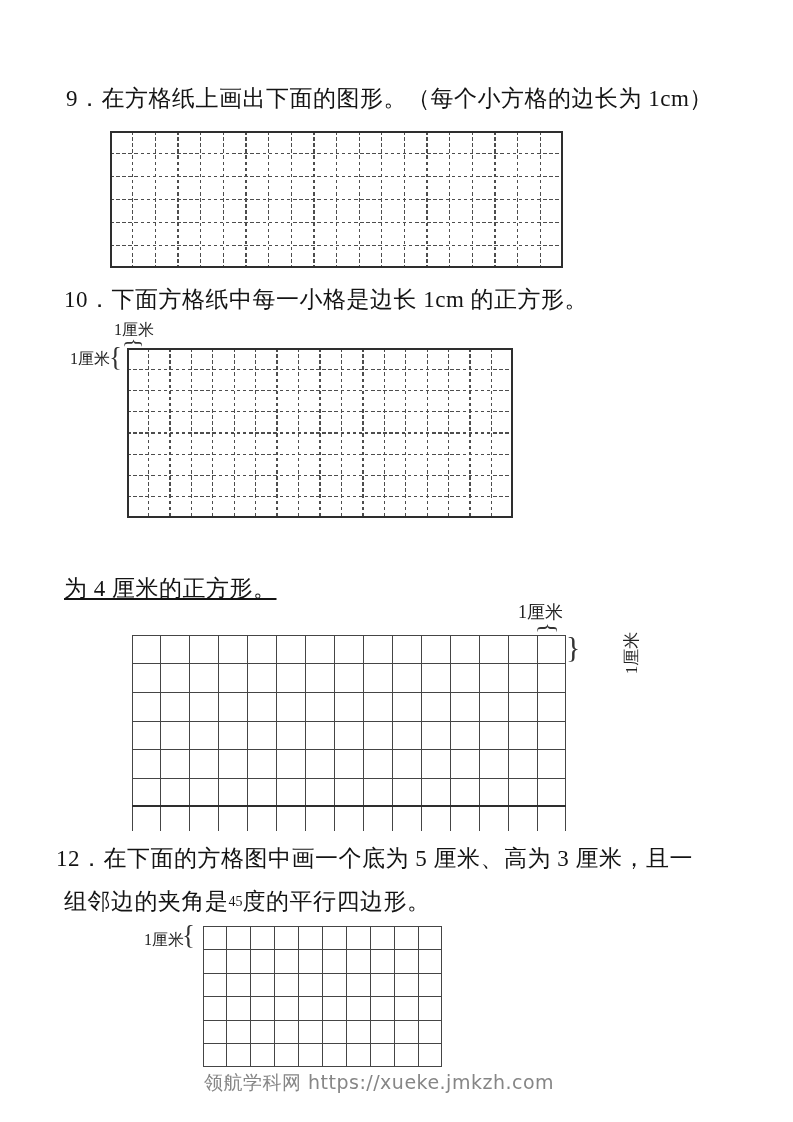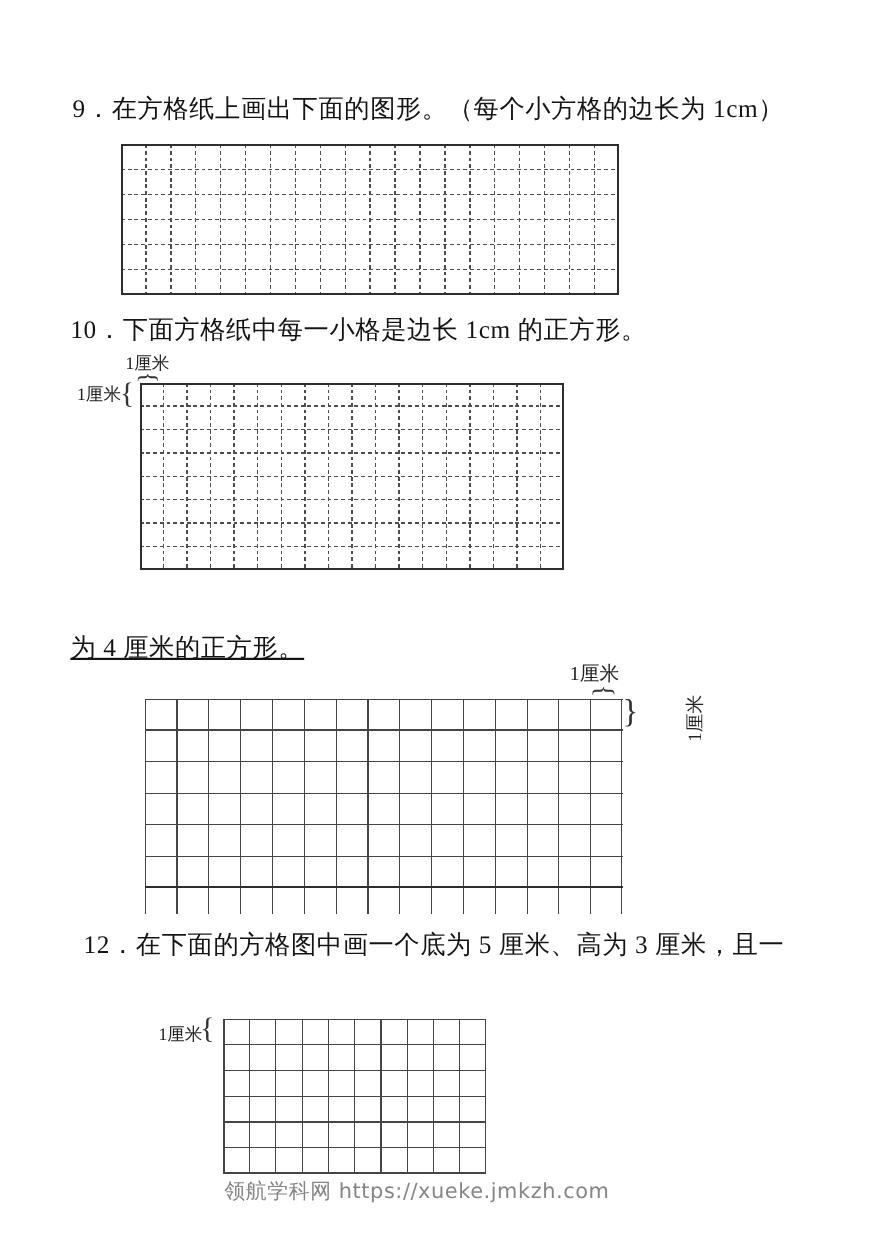--- a/index.html
+++ b/index.html
@@ -15,21 +15,21 @@
     position:absolute;
     font-size:23px;
     letter-spacing:0.5px;
     white-space:nowrap;
     color:#141414;
   }
   .q9{left:66px;top:83px;}
   .q10{left:64px;top:284px;}
   .q11-l1{left:64px;top:528px;}
   .q11-l2{left:64px;top:573px;text-decoration:underline;}
-  .q12-l1{left:76px;top:843px;text-align:center;}
+  .q12-l1{left:56px;top:843px;text-align:center;}
   .q12-l2{left:64px;top:886px;}
   .angle-sm{font-size:14px;vertical-align:3px;letter-spacing:0;}
   .grid-box{position:absolute;}
   .grid-box svg{position:absolute;left:0;top:0;overflow:visible;}
   .grid9{left:110px;top:131px;width:453px;height:137px;}
   .grid10{left:127px;top:348px;width:386px;height:170px;}
   .grid11{left:132px;top:635px;width:434px;height:172px;}
   .grid12{left:203px;top:926px;width:239px;height:141px;}
   .cm-label{
     position:absolute;
@@ -174,20 +174,23 @@
         <line x1="0" y1="28.666666666666668" x2="434" y2="28.666666666666668" stroke="#454545" stroke-width="1"></line>
         <line x1="0" y1="57.333333333333336" x2="434" y2="57.333333333333336" stroke="#454545" stroke-width="1"></line>
         <line x1="0" y1="86" x2="434" y2="86" stroke="#454545" stroke-width="1"></line>
         <line x1="0" y1="114.66666666666667" x2="434" y2="114.66666666666667" stroke="#454545" stroke-width="1"></line>
         <line x1="0" y1="143.33333333333334" x2="434" y2="143.33333333333334" stroke="#454545" stroke-width="1"></line>
         <line x1="0" y1="171.4" x2="434" y2="171.4" stroke="#2e2e2e" stroke-width="2"></line>
       </svg>
     </div>
 
   <div class="qtext q12-l1">12．在下面的方格图中画一个底为 5 厘米、高为 3 厘米，且一</div>
+  <div class="qtext q12-l2">
+    <span>组邻边的夹角是</span><span class="angle-sm">45</span><span>度的平行四边形。</span>
+  </div>
   <span class="cm-label lbl-g12-left">1厘米</span>
   <span class="brace br-g12-left">{</span>
   <div class="grid-box grid12">
       <svg width="239" height="141" shape-rendering="crispEdges">
         <line x1="0.6" y1="0" x2="0.6" y2="141" stroke="#454545" stroke-width="1"></line>
         <line x1="23.9" y1="0" x2="23.9" y2="141" stroke="#454545" stroke-width="1"></line>
         <line x1="47.8" y1="0" x2="47.8" y2="141" stroke="#454545" stroke-width="1"></line>
         <line x1="71.7" y1="0" x2="71.7" y2="141" stroke="#454545" stroke-width="1"></line>
         <line x1="95.6" y1="0" x2="95.6" y2="141" stroke="#454545" stroke-width="1"></line>
         <line x1="119.5" y1="0" x2="119.5" y2="141" stroke="#454545" stroke-width="1"></line>

